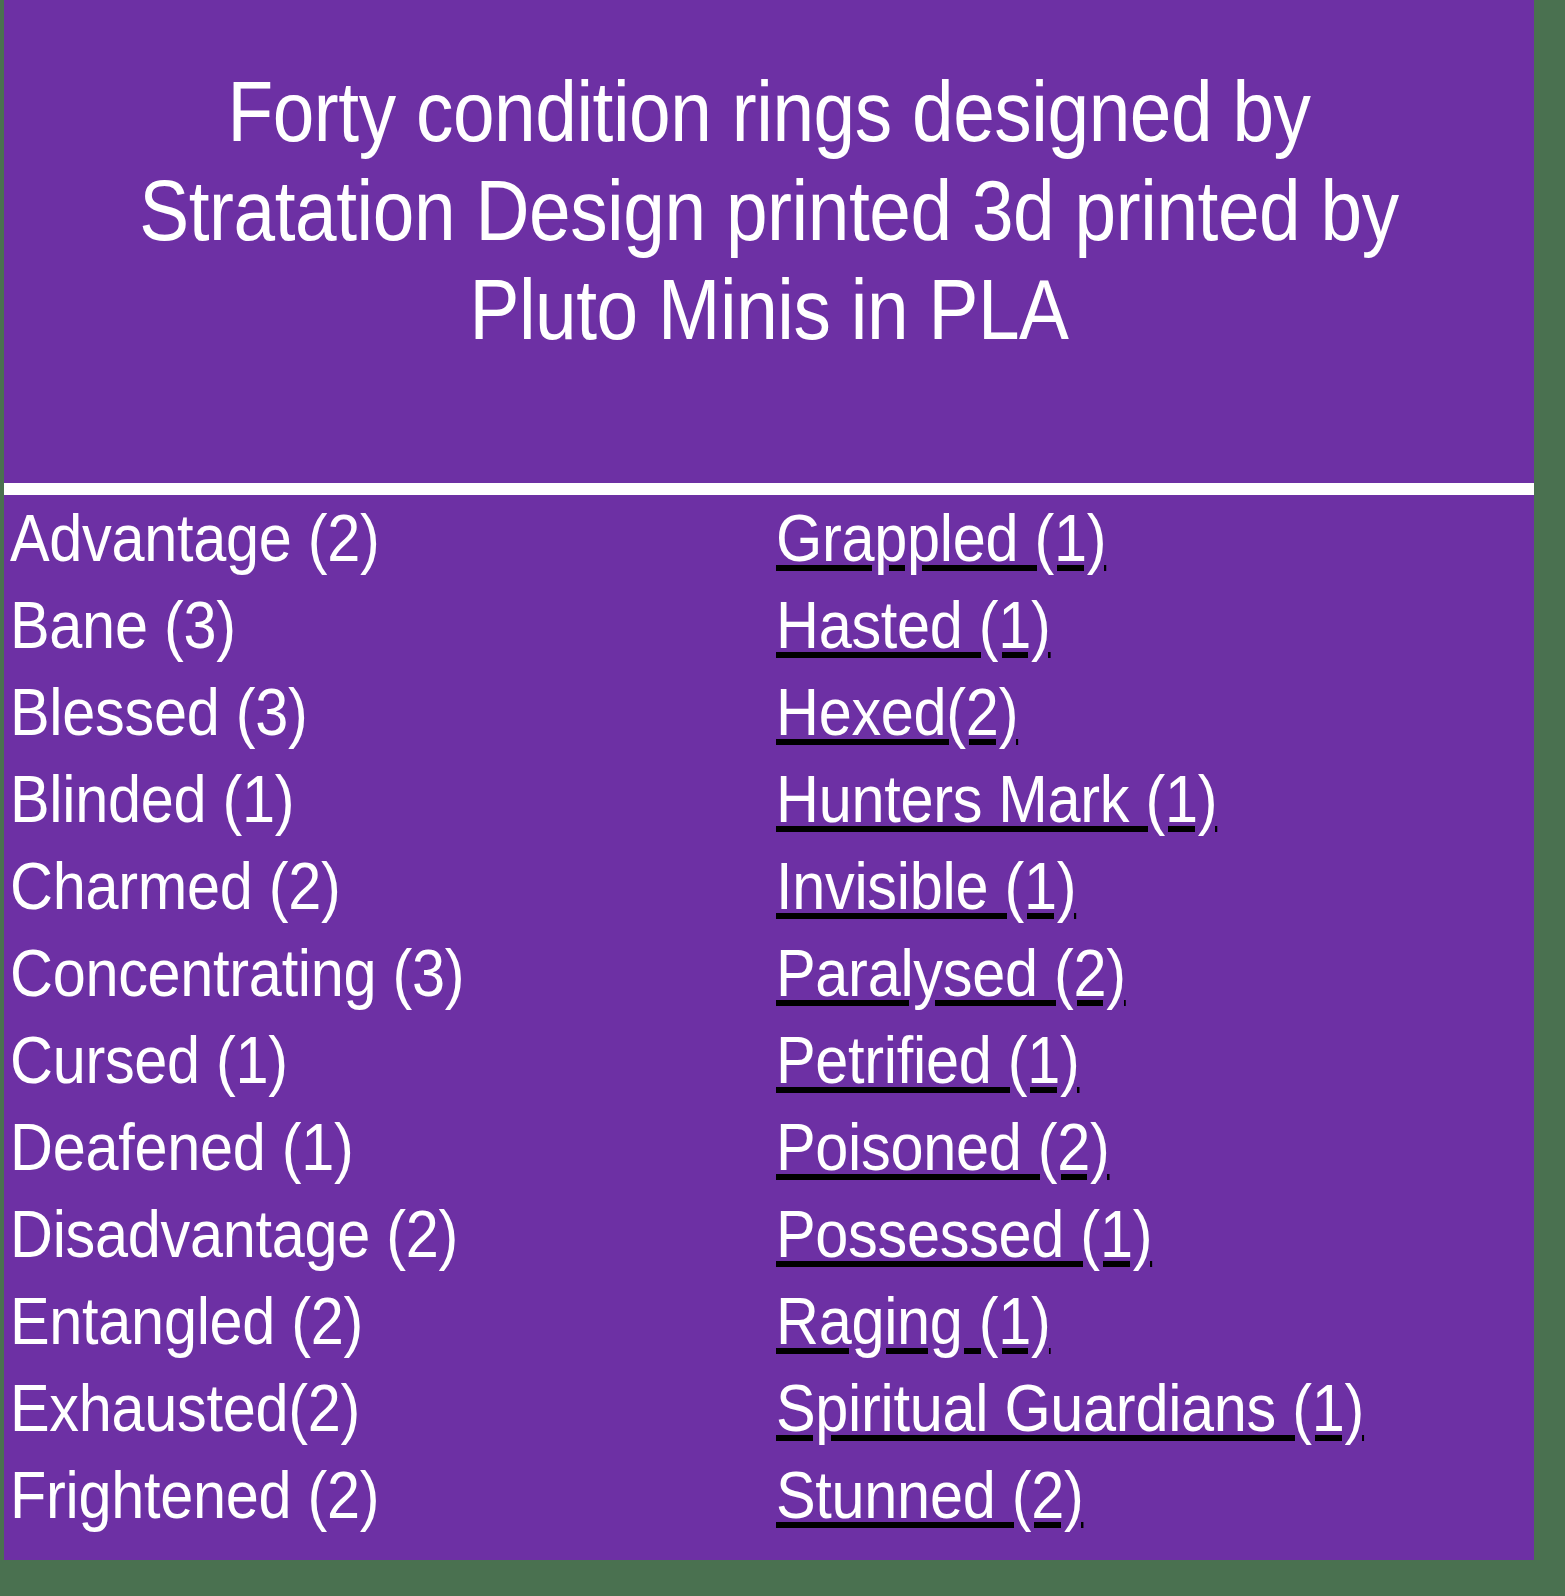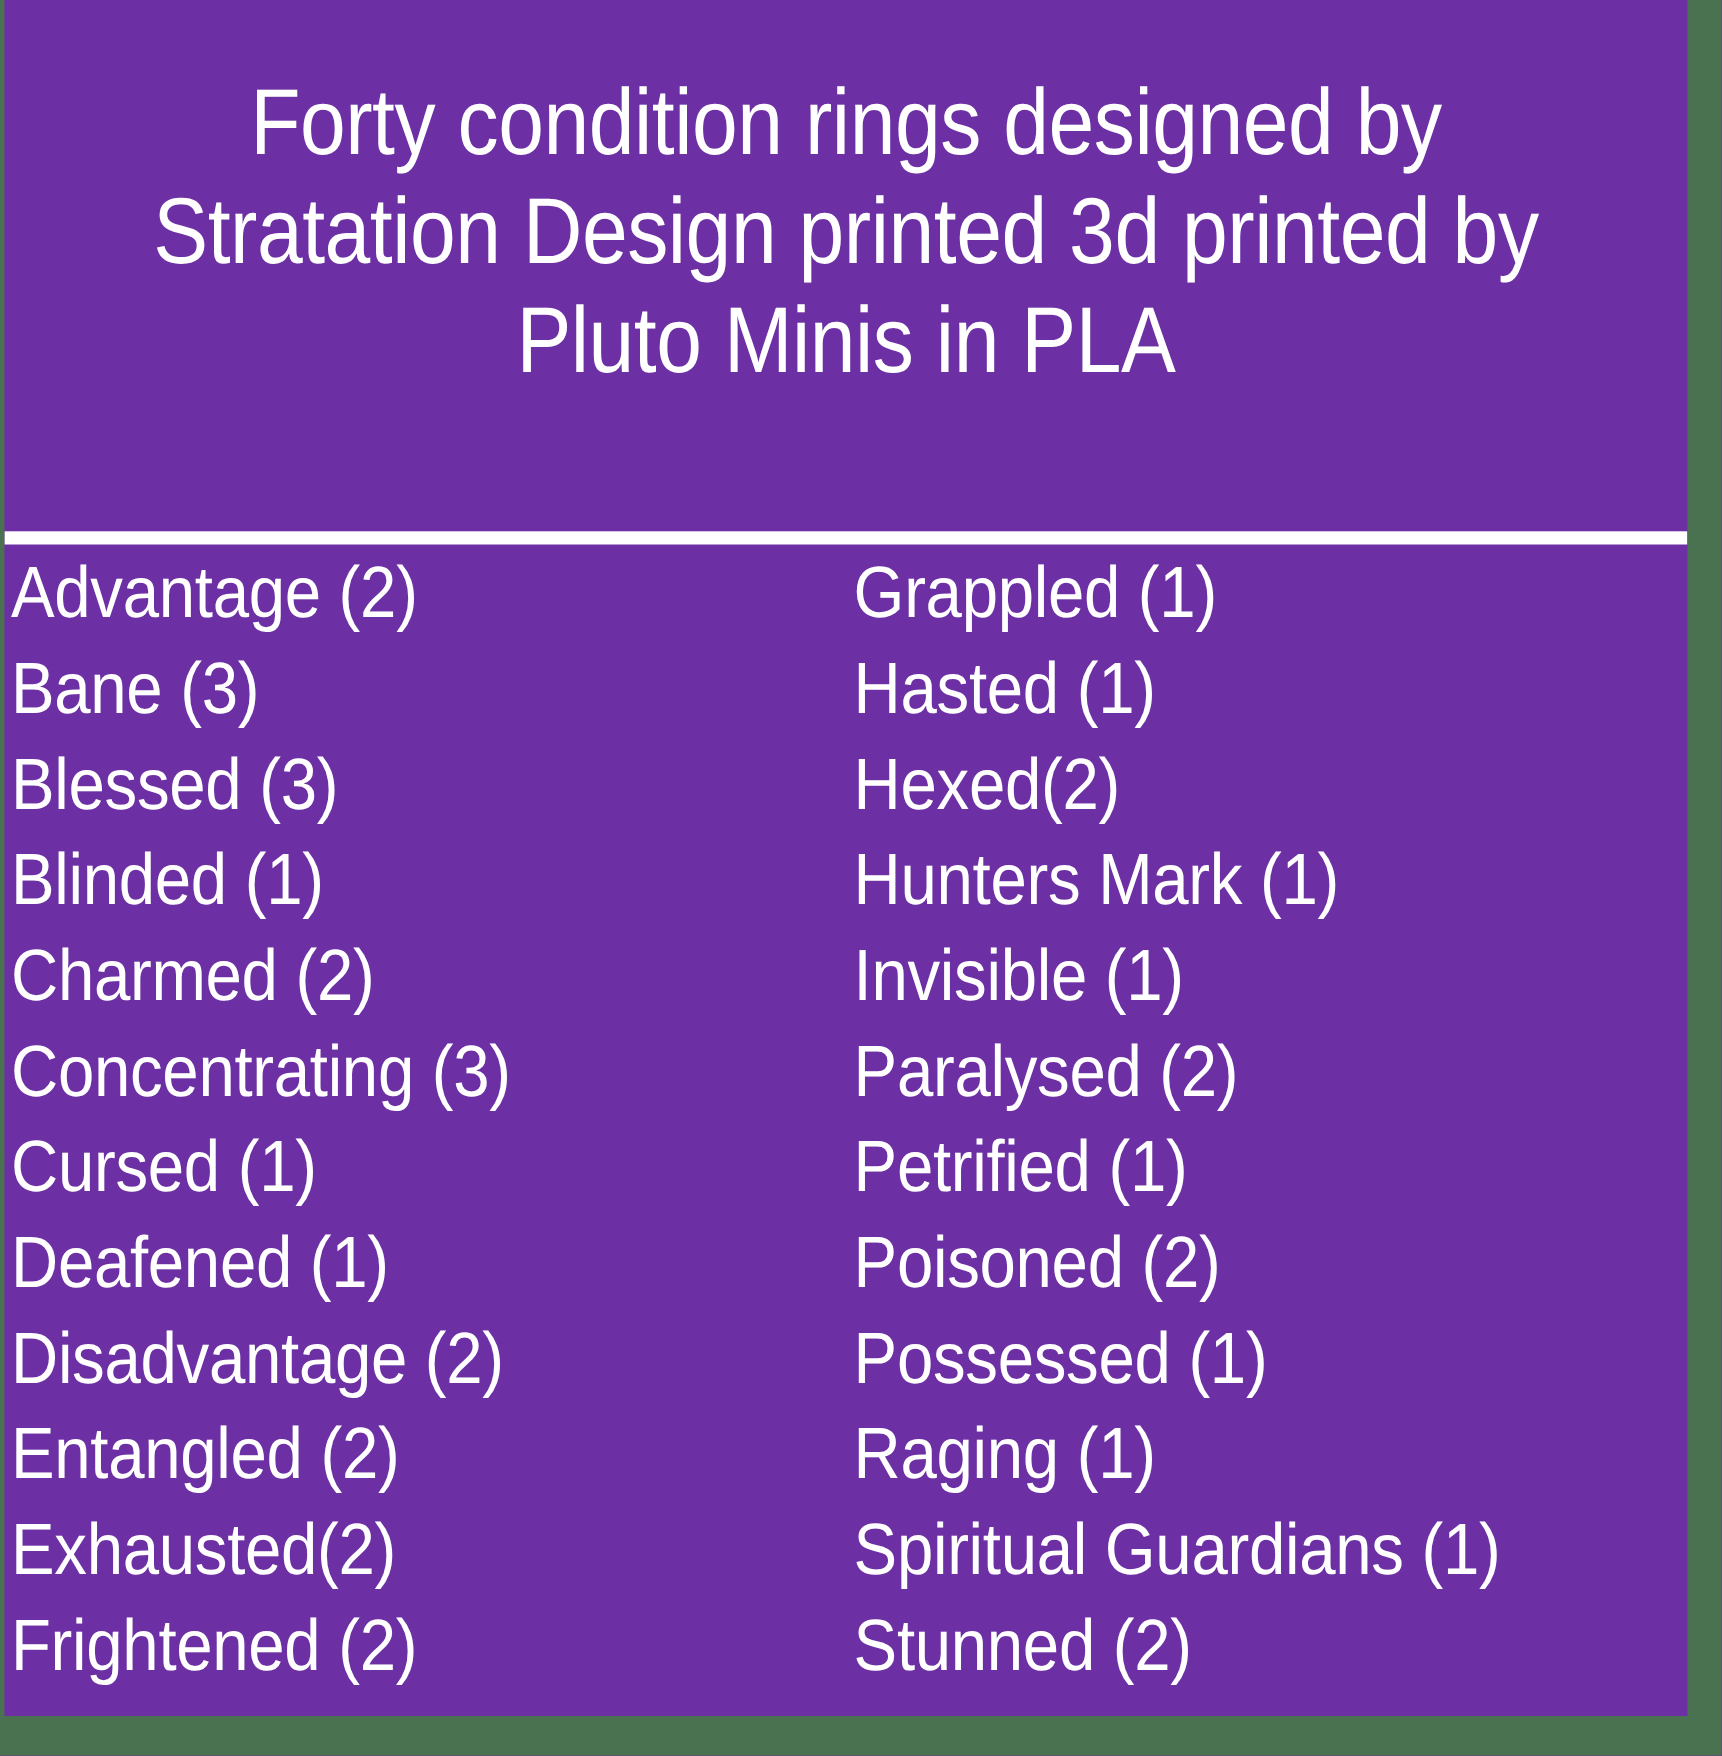--- a/index.html
+++ b/index.html
@@ -81,21 +81,21 @@
     display: flex;
     justify-content: flex-end;
   }
 
   .column {
     position: relative;
     height: 100%;
   }
 
   .column-left  { width: 766px; padding-left: 6px; }
-  .column-right { width: 764px; padding-left: 6px; }
+  .column-right { width: 764px; padding-left: 6px; text-decoration: underline; }
 
   .condition-item {
     color: #ffffff;
     font-family: "Liberation Sans", "DejaVu Sans", sans-serif;
     font-size: 66px;
     font-weight: 400;
     line-height: 87px;
     letter-spacing: -0.3px;
     white-space: nowrap;
     transform: scaleX(0.90);

